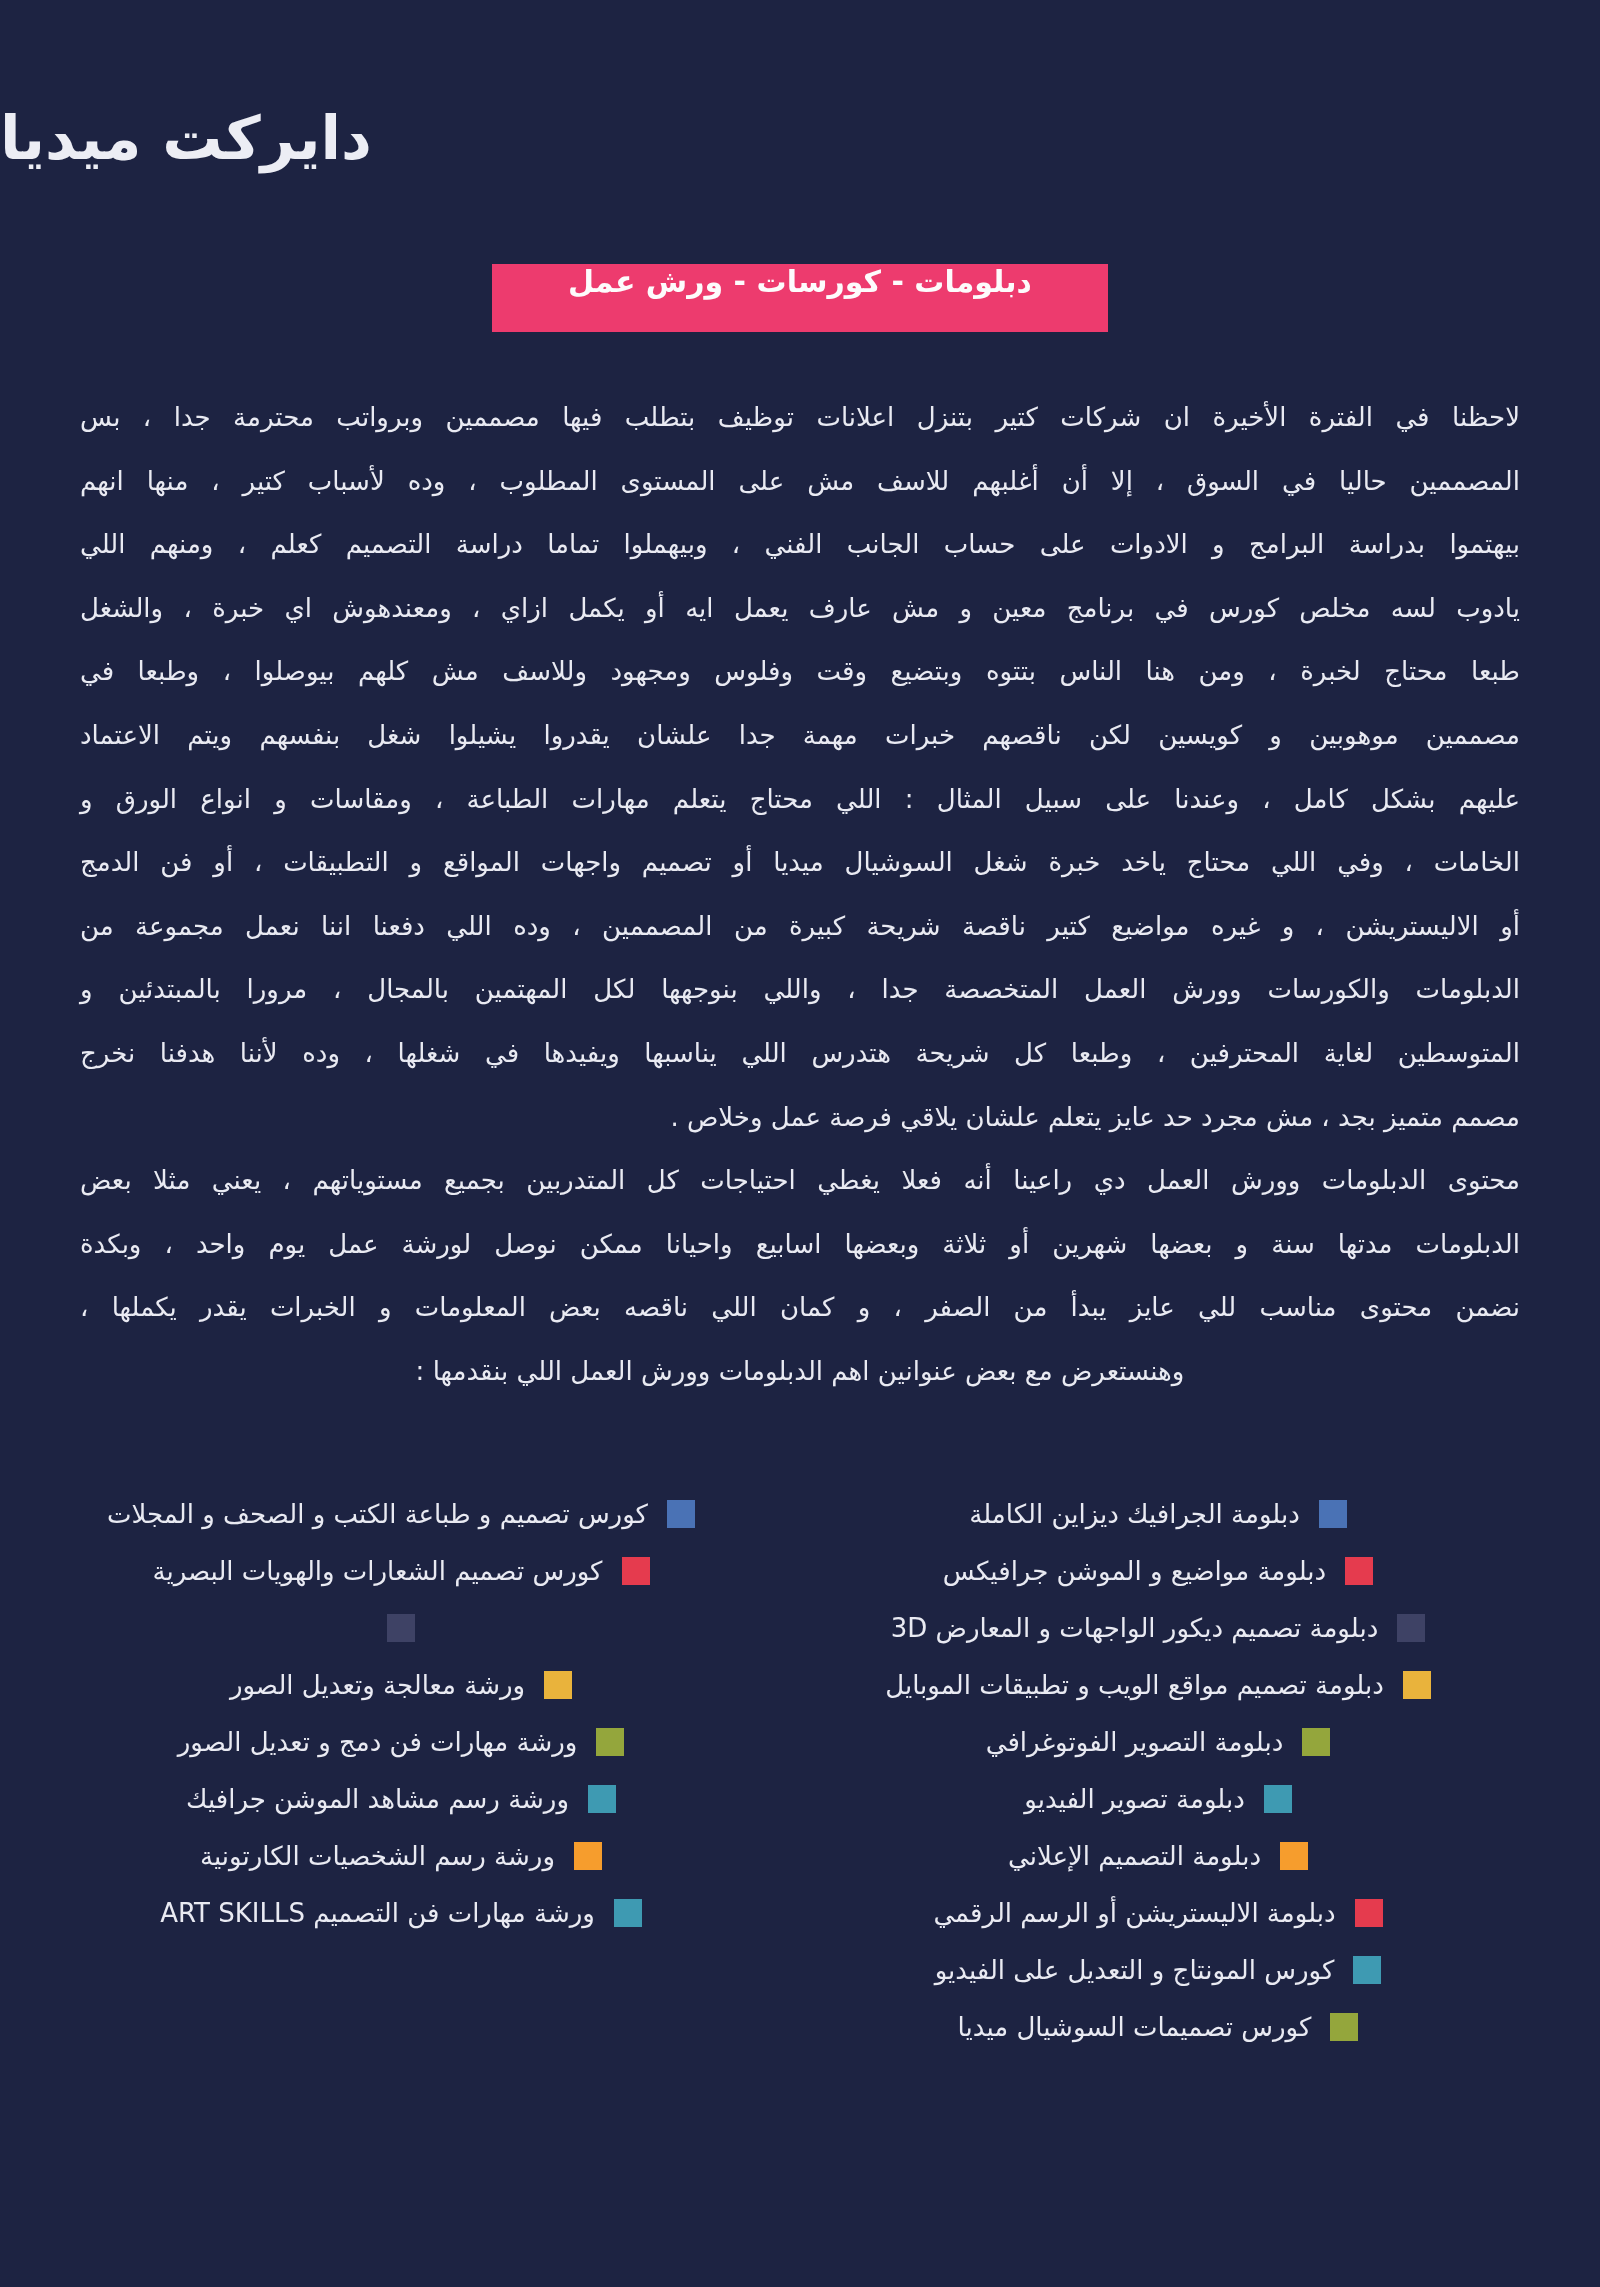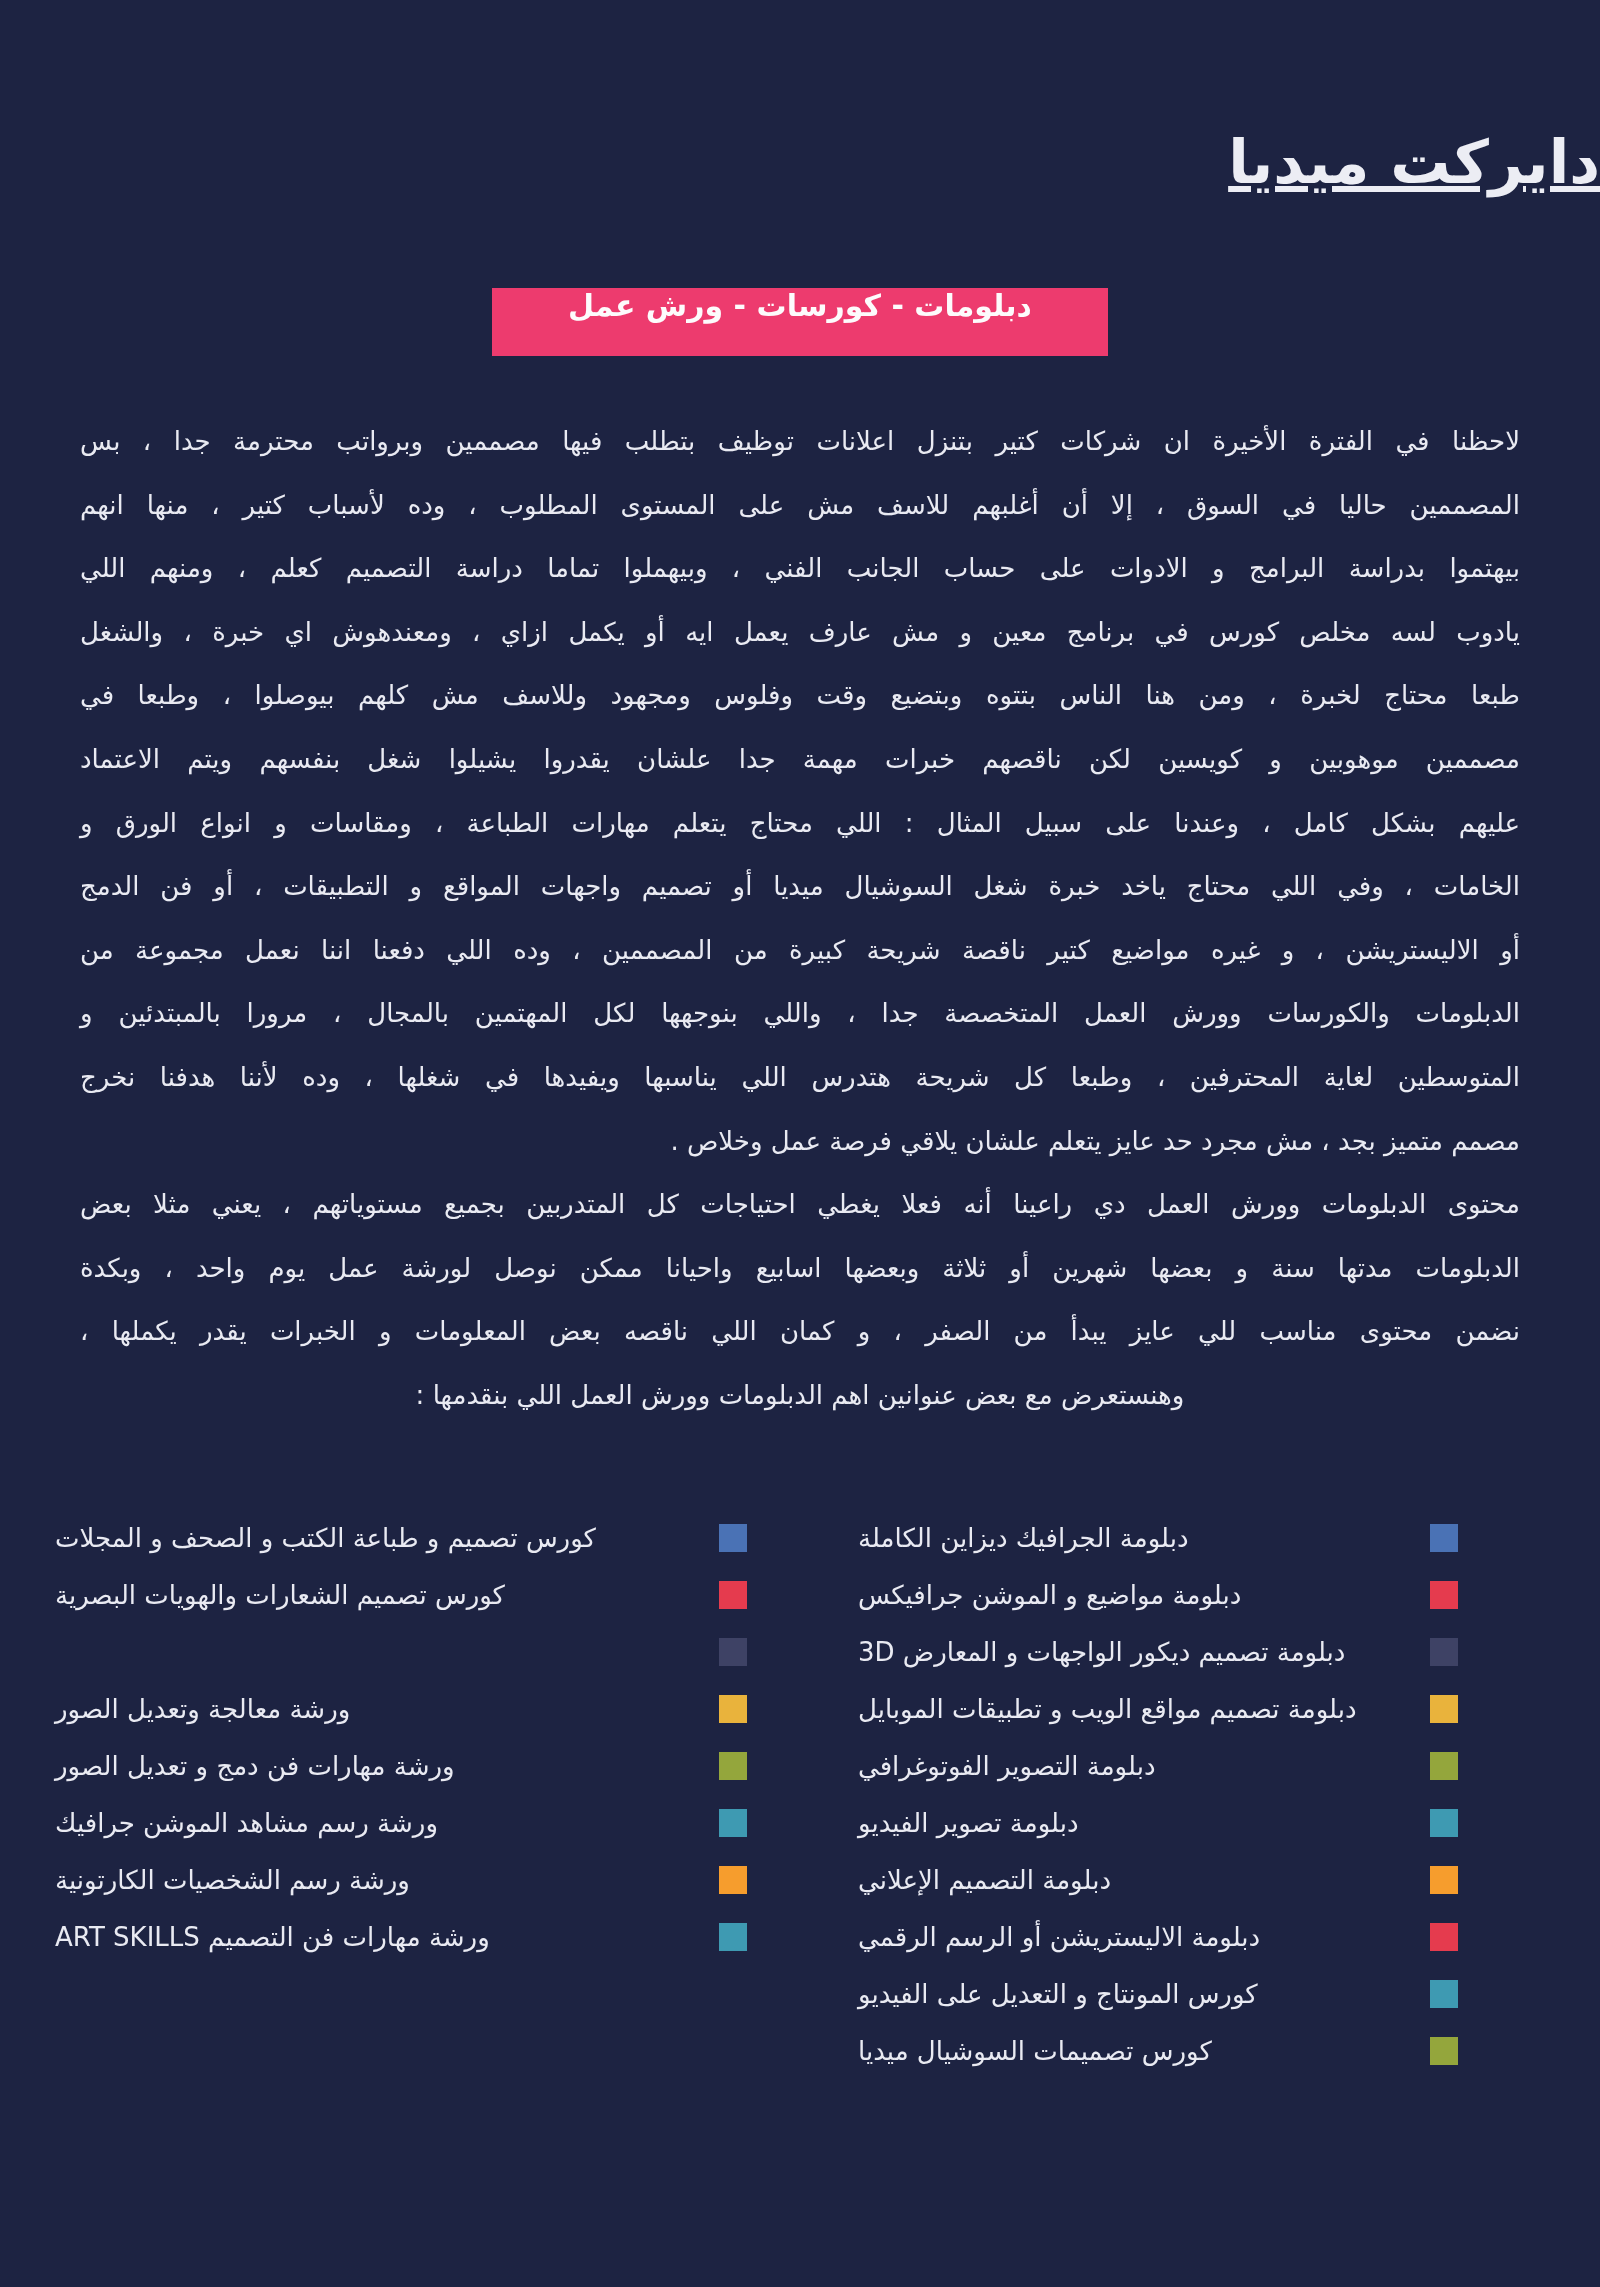--- a/index.html
+++ b/index.html
@@ -10,27 +10,26 @@
     width: 1600px;
     height: 2287px;
     background: #1D2342;
     color: #E9EAF2;
     font-family: "DejaVu Sans", sans-serif;
     direction: rtl;
     overflow: hidden;
   }
   .page-title {
     margin: 0;
-    padding-top: 116px;
-    text-align: right;
+    padding-top: 92px;
+    text-align: left;
     font-size: 60px;
     line-height: 92px;
     font-weight: bold;
     color: #ECEDF4;
-    text-decoration: underline;
   }
   .banner {
     width: 616px;
     height: 68px;
     margin: 80px auto 0 auto;
     background: #ED3B6E;
     display: flex;
     align-items: flex-start;
     justify-content: center;
   }
@@ -62,21 +61,21 @@
   .lists {
     display: flex;
     justify-content: space-between;
     margin: 82px 142px 0 55px;
   }
   .col-right { width: 600px; }
   .col-left  { width: 692px; }
   .course-row {
     display: flex;
     align-items: center;
-    justify-content: space-between;
+    justify-content: center;
     height: 57px;
     gap: 19px;
   }
   .sq {
     width: 28px;
     height: 28px;
     flex: 0 0 28px;
   }
   .course-label {
     font-size: 26px;

